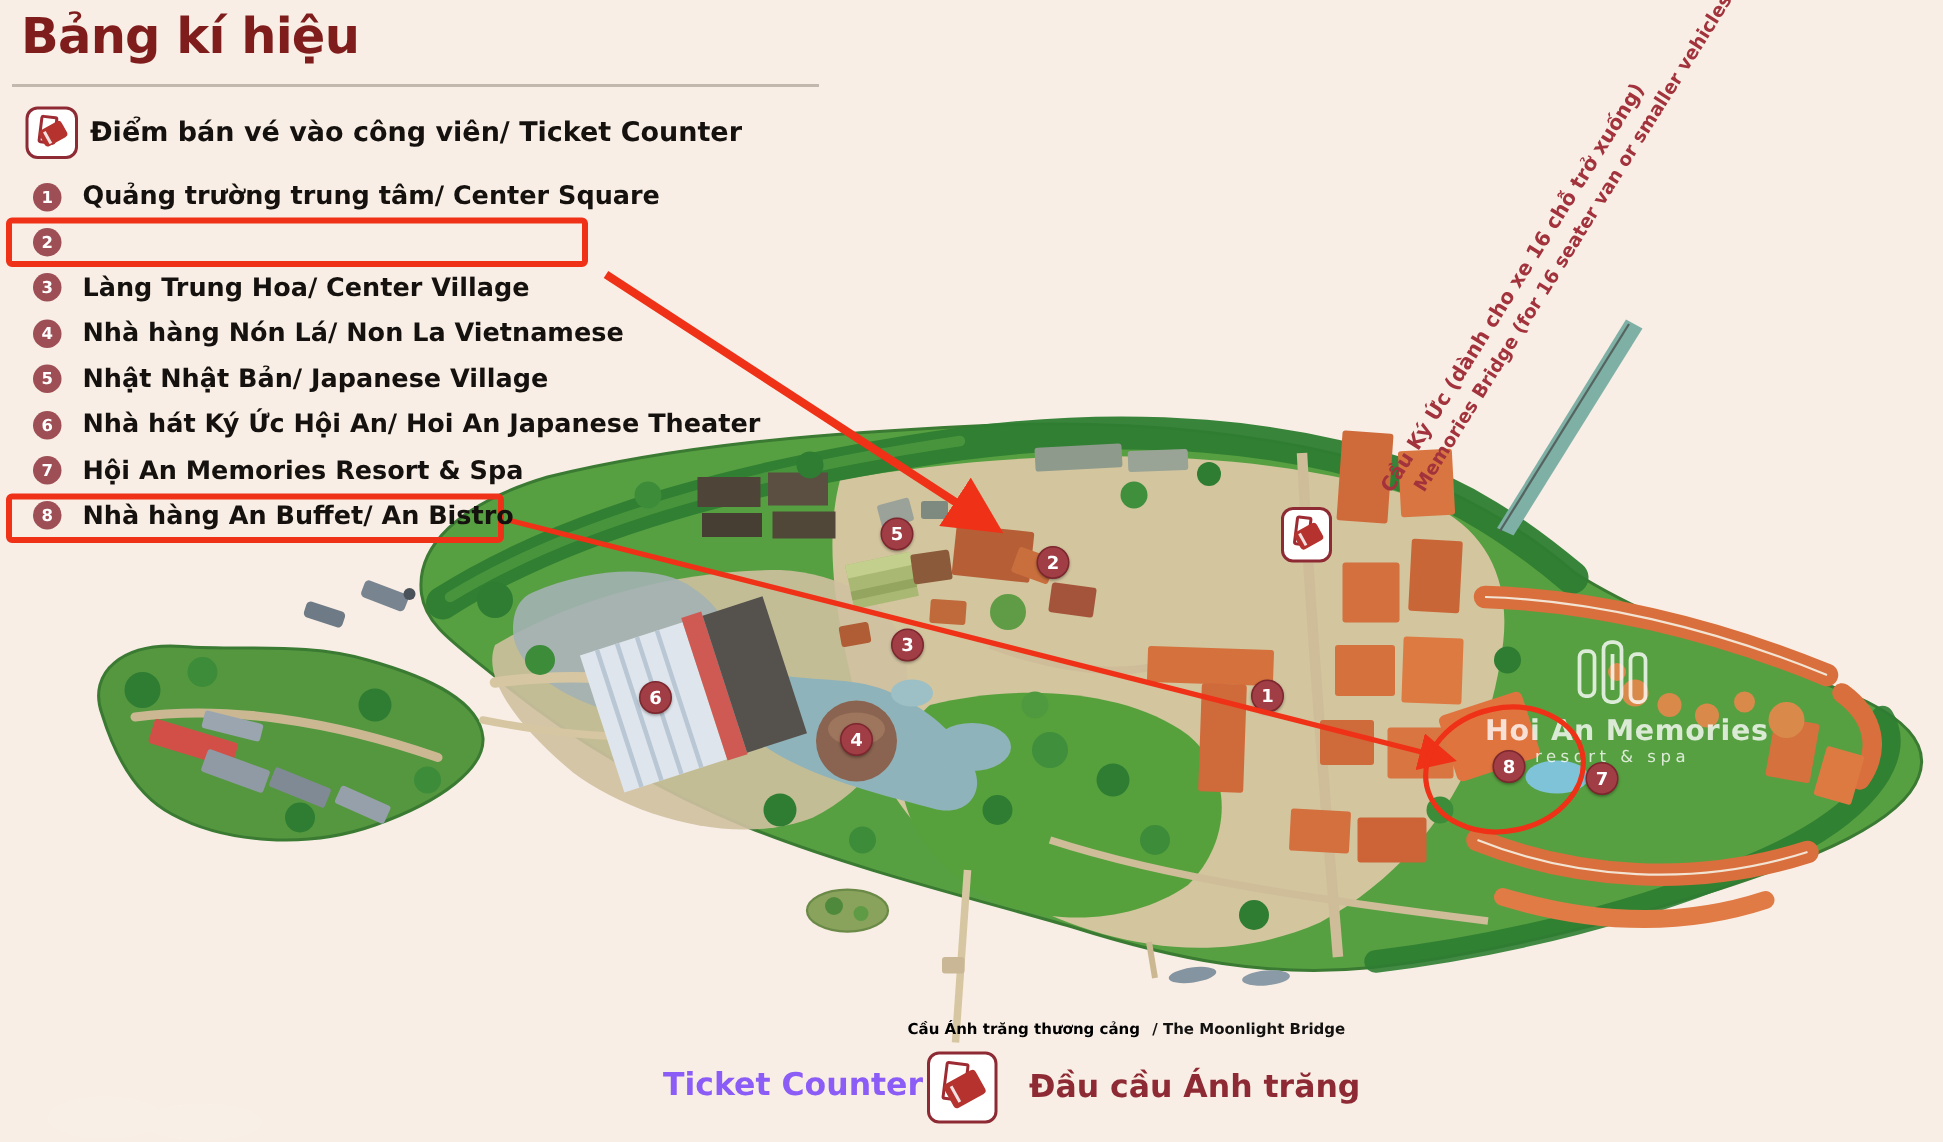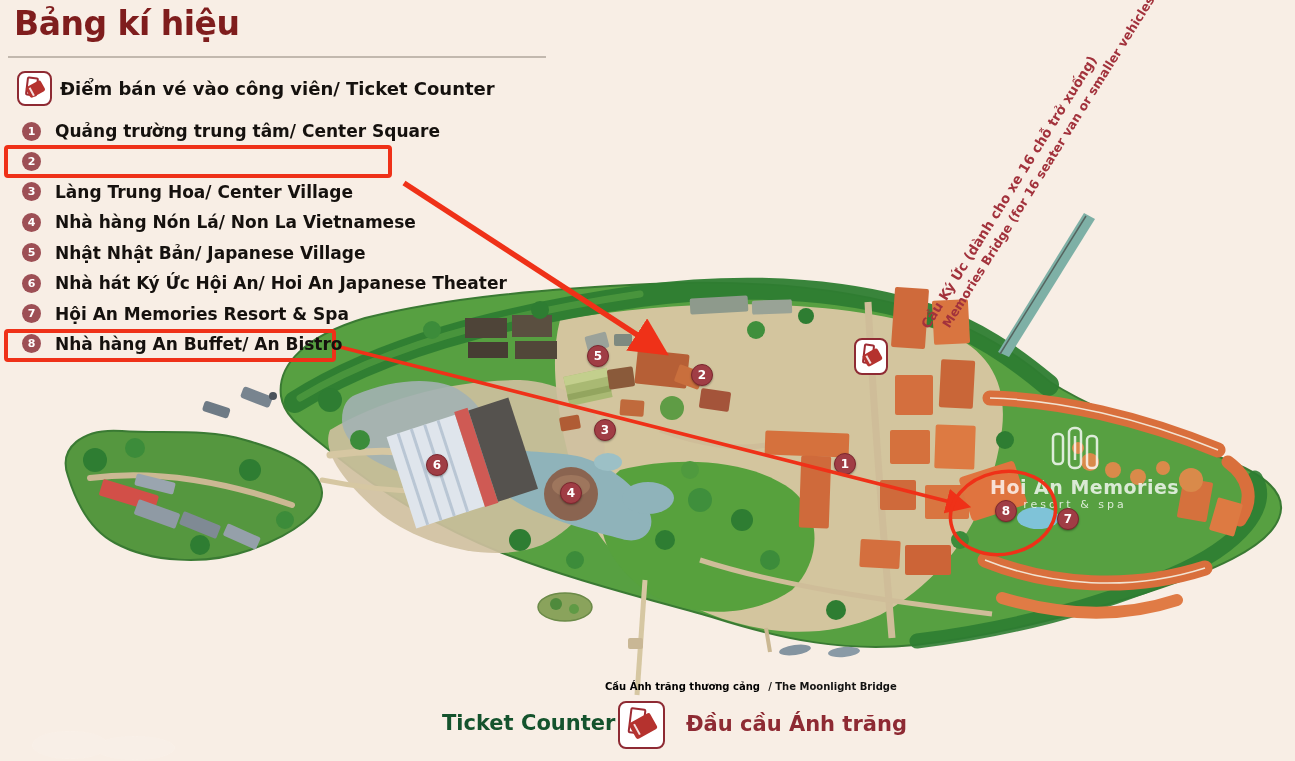--- a/index.html
+++ b/index.html
@@ -104,21 +104,21 @@
 
   
   .moonlight-caption {
     position:absolute; left:558px; top:681px; z-index:5;
     font-size:10px; color:#000000; white-space:nowrap;margin-left:47px;
   }
   .moonlight-caption .mc-vi { font-weight:bold; }
   .moonlight-caption .mc-en { font-weight:bold; opacity:.92; margin-left:5px; }
   .ticket-counter-label {
     position:absolute; left:442px; top:711px; z-index:5;
-    font-size:21px; font-weight:bold; color:#14532d; white-space:nowrap;
+    font-size:21px; font-weight:bold; color:#8b5cf6; white-space:nowrap;
   }
   .bottom-ticket { left:618px; top:701px; width:47px; height:48px; z-index:5; }
   .moonlight-head-label {
     position:absolute; left:686px; top:712px; z-index:5;
     font-size:21px; font-weight:bold; color:#8e2a33; white-space:nowrap;
   }
 </style>
 </head>
 <body>
 

